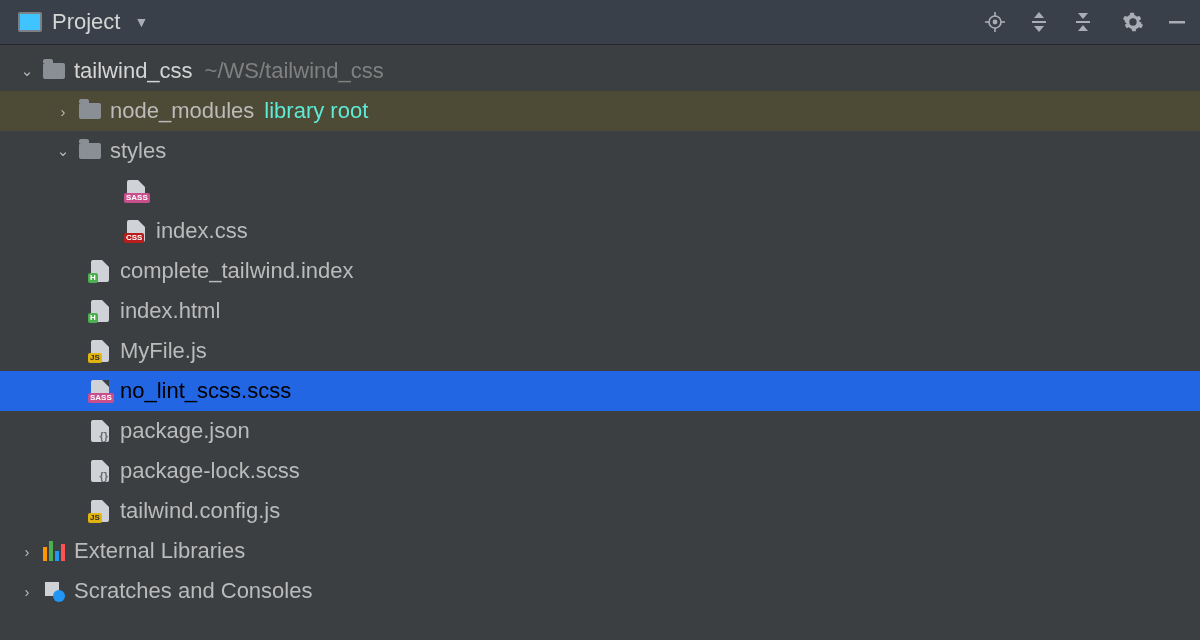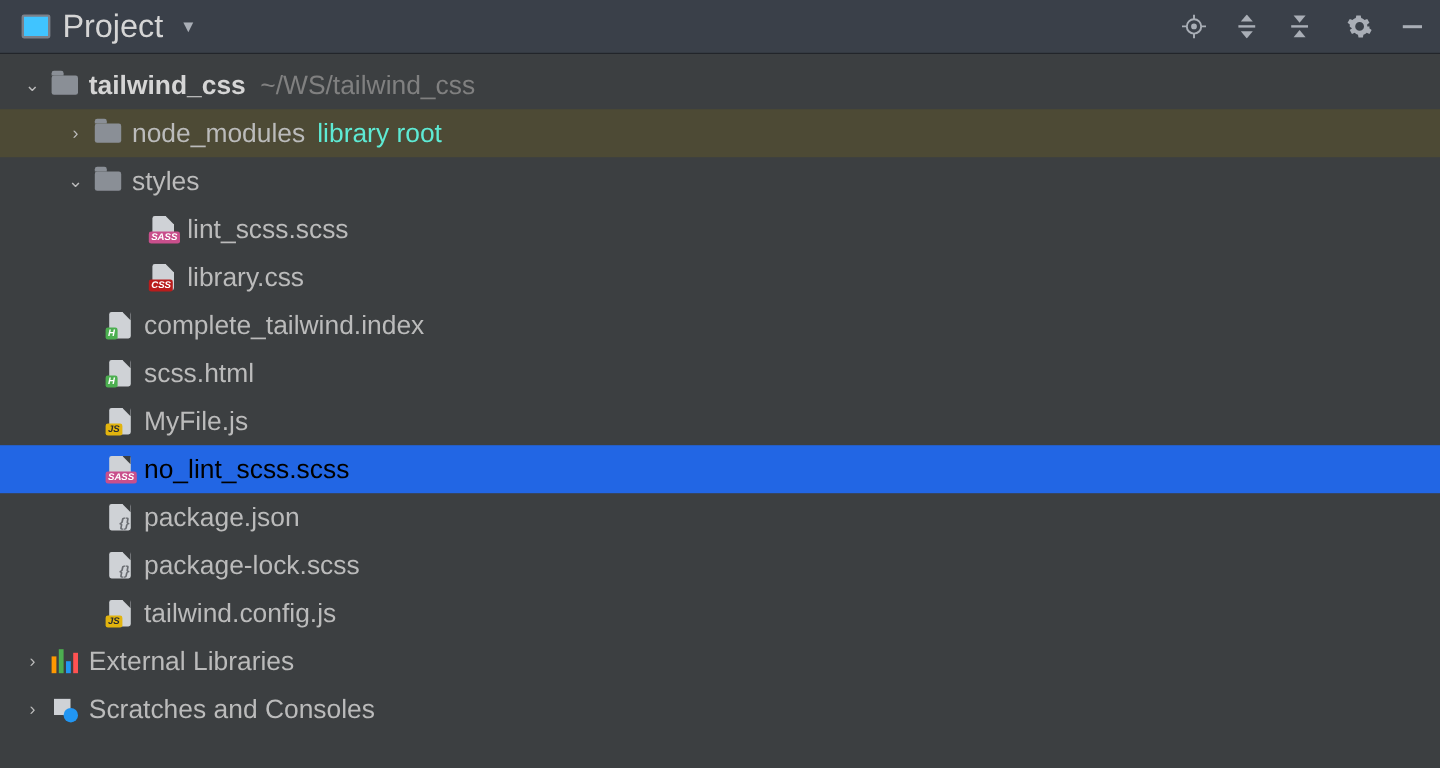--- a/index.html
+++ b/index.html
@@ -31,38 +31,38 @@
     padding:0 12px 0 18px;
   }
   .hdr-left{display:flex;align-items:center;gap:10px;}
   .proj-icon{
     width:20px;height:16px;
     background:#40c4ff;
     border:2px solid #7c8089;
     border-radius:2px;
     position:relative;
   }
-  .hdr-title{color:var(--text-bold);font-size:27px;}
+  .hdr-title{color:var(--text-bold);font-size:22px;}
   .hdr-drop{display:inline-block;color:var(--icon-gray);font-size:14px;margin-left:4px;}
   .hdr-right{margin-left:auto;display:flex;align-items:center;gap:22px;color:var(--icon-gray);}
   .hdr-right .ic{display:flex;align-items:center;justify-content:center;width:22px;height:22px;cursor:pointer;}
   .hdr-right svg{display:block;}
   
   .tree{padding-top:6px;}
   .row{
     height:40px;display:flex;align-items:center;
     padding-left:14px;white-space:nowrap;
   }
   .row.indent1{padding-left:50px;}
   .row.indent3{padding-left:122px;}
   .row.file2{padding-left:86px;}
   .row .tw{width:26px;display:flex;justify-content:center;color:var(--text);font-size:15px;}
-  .row .ic{width:28px;height:24px;display:flex;align-items:center;justify-content:center;margin-right:6px;font-style:italic;}
+  .row .ic{width:28px;height:24px;display:flex;align-items:center;justify-content:center;margin-right:6px;}
   .row .lbl{color:var(--text);}
-  .row .lbl.bold{font-weight:700;color:var(--text-bold);}
+  .row .lbl.bold{font-weight:400;color:var(--text-bold);}
   .row .sec{color:var(--muted);margin-left:12px;}
   .row .seclib{color:#5eead4;margin-left:10px;}
   .row.hl{background:var(--highlight);}
   .row.sel{background:var(--sel);}
   .row.sel .lbl{color:#000000;}
   
   .folder{width:22px;height:16px;background:#8a8f96;border-radius:2px;position:relative;}
   .folder:before{content:"";position:absolute;top:-4px;left:0;width:10px;height:4px;background:#8a8f96;border-radius:2px 2px 0 0;}
   .fileic{width:18px;height:22px;background:#cfd2d6;border-radius:2px;position:relative;}
   .fileic:before{content:"";position:absolute;top:0;right:0;width:7px;height:7px;background:var(--bg);clip-path:polygon(0 0,100% 0,100% 100%);}
@@ -156,48 +156,47 @@
       </span>
     <span class="lbl">styles</span>
   </div>
 
   <div class="row indent3">
     <span class="ic">
         <span class="fileic">
           <span class="tag sass">SASS</span>
         </span>
       </span>
-    <span class="lbl">lint_scss.scss</span>
   </div>
 
   <div class="row indent3">
     <span class="ic">
         <span class="fileic">
           <span class="tag css">CSS</span>
         </span>
       </span>
-    <span class="lbl">library.css</span>
+    <span class="lbl">index.css</span>
   </div>
 
   <div class="row file2">
     <span class="ic">
         <span class="fileic">
           <span class="tag h">H</span>
         </span>
       </span>
     <span class="lbl">complete_tailwind.index</span>
   </div>
 
   <div class="row file2">
     <span class="ic">
         <span class="fileic">
           <span class="tag h">H</span>
         </span>
       </span>
-    <span class="lbl">scss.html</span>
+    <span class="lbl">index.html</span>
   </div>
 
   <div class="row file2">
     <span class="ic">
         <span class="fileic">
           <span class="tag js">JS</span>
         </span>
       </span>
     <span class="lbl">MyFile.js</span>
   </div>

